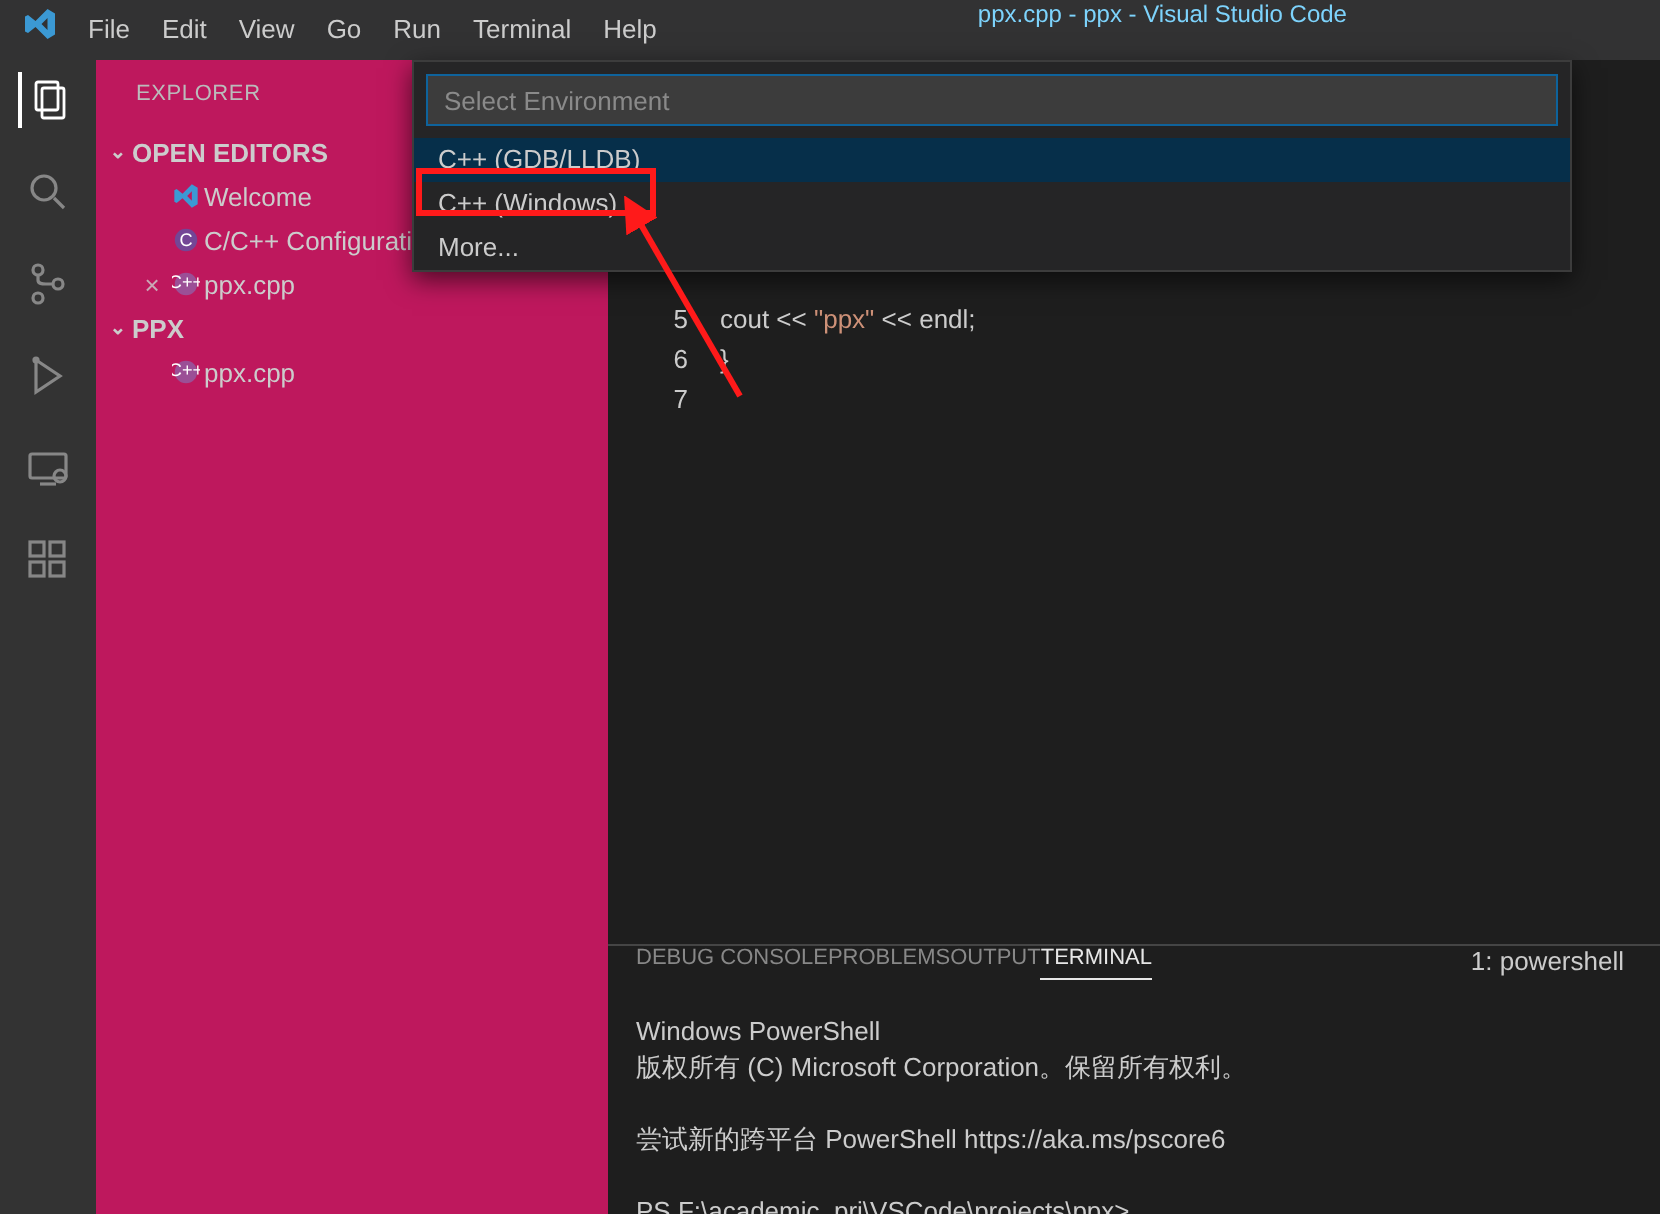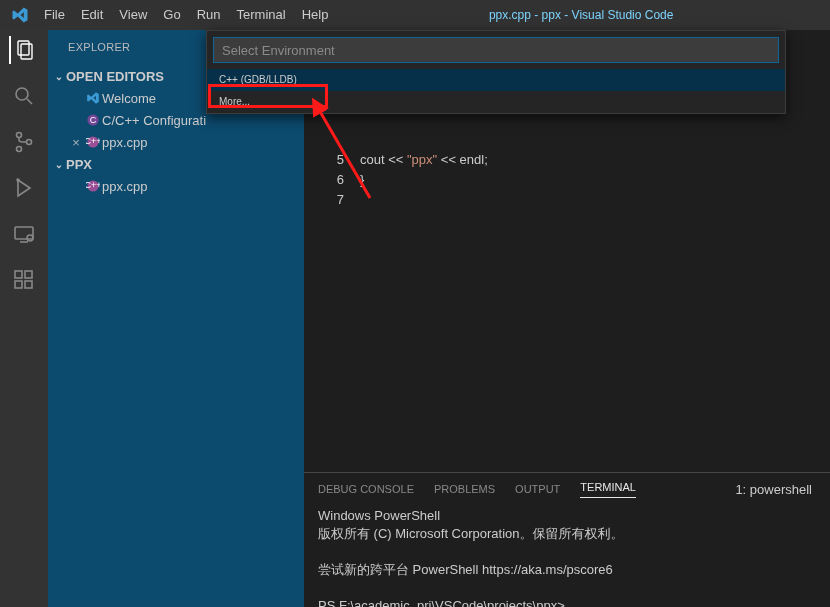--- a/index.html
+++ b/index.html
@@ -1,50 +1,50 @@
 <!DOCTYPE html>
 <html><head>
 <meta charset="utf-8">
 <style>
 *{margin:0;padding:0;box-sizing:border-box;font-family:"Segoe UI",Arial,sans-serif;font-size:13px;color:#ccc}
 body{background:#1e1e1e;width:830px;height:607px;overflow:hidden;position:relative}
-.title-bar{height:30px;background:#323233;display:flex;align-items:center;padding:0 4px}
+.title-bar{height:30px;background:#323233;display:flex;align-items:flex-start;padding:0 4px}
 .title-bar .logo{width:24px;height:24px;display:flex;align-items:center;justify-content:center;margin:0 4px}
 .menu-items{display:flex}
 .menu-item{padding:0 8px;height:30px;line-height:30px;cursor:pointer}
 .title-text{flex:1;text-align:center;color:#7dd3fc;font-size:12px}
 .main{display:flex;height:calc(100% - 30px)}
 .activity-bar{width:48px;background:#333333;display:flex;flex-direction:column;align-items:center;padding-top:6px;gap:18px}
 .act-icon{width:28px;height:28px;display:flex;align-items:center;justify-content:center;opacity:.55;cursor:pointer}
 .act-icon.active{opacity:1;border-left:2px solid #fff;margin-left:-2px;padding-left:2px}
-.sidebar{width:256px;background:#0c4a6e;display:flex;flex-direction:column}
+.sidebar{width:256px;background:#be185d;display:flex;flex-direction:column}
 .side-title{height:35px;line-height:35px;padding-left:20px;font-size:11px;color:#bbb;letter-spacing:.3px}
 .section-head{display:flex;align-items:center;height:22px;padding-left:4px;font-size:11px;font-weight:700;color:#ccc;cursor:pointer}
 .section-head .chev{width:14px;display:inline-block;text-align:center;font-size:10px}
 .tree-item{display:flex;align-items:center;height:22px;padding-left:20px;color:#ccc;cursor:pointer;font-size:13px}
 .tree-item .close{width:16px;text-align:center;opacity:.8}
 .tree-item .ic{width:18px;display:flex;align-items:center;justify-content:center}
 .tree-item.italic{}
 .editor{flex:1;display:flex;flex-direction:column;background:#1e1e1e;position:relative}
 .code-area{flex:1;display:flex;position:relative}
 .gutter{width:56px;text-align:right;padding-right:16px;padding-top:120px;color:#858585;font-family:Consolas,monospace;font-size:14px;line-height:20px}
 .code-lines{flex:1;padding-top:120px;font-family:Consolas,monospace;font-size:14px;line-height:20px}
 .tok-s{color:#ce9178}
 .panel{height:135px;border-top:1px solid #454545;display:flex;flex-direction:column}
-.panel-tabs{display:flex;align-items:center;height:32px;padding-left:14px;gap:20px}
+.panel-tabs{display:flex;align-items:flex-start;height:32px;padding-left:14px;}
 .ptab{font-size:11px;color:#888;cursor:pointer}
 .ptab.active{color:#e7e7e7;border-bottom:1px solid #e7e7e7;padding-bottom:4px}
 .panel-right{position:absolute;right:18px;font-size:12px;color:#ccc;display:flex;align-items:center;gap:20px}
 .terminal{flex:1;padding:2px 14px;font-family:Consolas,monospace;font-size:13px;line-height:18px;color:#ddd;overflow:hidden}
 .terminal div{white-space:pre}
 .quickpick{position:absolute;left:206px;top:30px;width:580px;background:#252526;box-shadow:0 4px 12px rgba(0,0,0,.6);border:1px solid #3c3c3c;z-index:50}
 .qp-input-row{padding:6px}
 .qp-input{width:100%;height:26px;background:#3c3c3c;border:1px solid #0e639c;outline:none;padding:0 8px;color:#e5e5e5;font-size:13px}
 .qp-input::placeholder{color:#8a8a8a}
-.qp-item{height:22px;line-height:22px;padding-left:12px;cursor:pointer;font-size:10px}
+.qp-item{height:22px;line-height:22px;padding-left:12px;cursor:pointer;font-size:13px}
 .qp-item.hl{background:#062f4a}
 .red-box{position:absolute;border:3px solid #ff1a1a;pointer-events:none;z-index:60}
 .arrow{position:absolute;z-index:59;pointer-events:none}
 svg{display:block}
 </style>
 </head>
 <body>
 
 <div class="title-bar">
   <div class="logo">
@@ -199,20 +199,21 @@
     </div>
   </div>
 </div>
 
 <div class="quickpick">
   <div class="qp-input-row">
     <input class="qp-input" placeholder="Select Environment" style="">
   </div>
   <div id="qp-items">
       <div class="qp-item hl">C++ (GDB/LLDB)</div>
+      <div class="qp-item">C++ (Windows)</div>
       <div class="qp-item">More...</div>
     </div>
 </div>
 
 <div class="red-box" style="left:208px;top:84px;width:120px;height:24px"></div>
 
 <svg class="arrow" style="left:300px;top:98px" width="90" height="110">
   <defs>
       <marker id="ah" markerWidth="8" markerHeight="8" refX="2" refY="3" orient="auto">
         <path d="M0,0 L6,3 L0,6 z" fill="#ff1a1a"></path>

